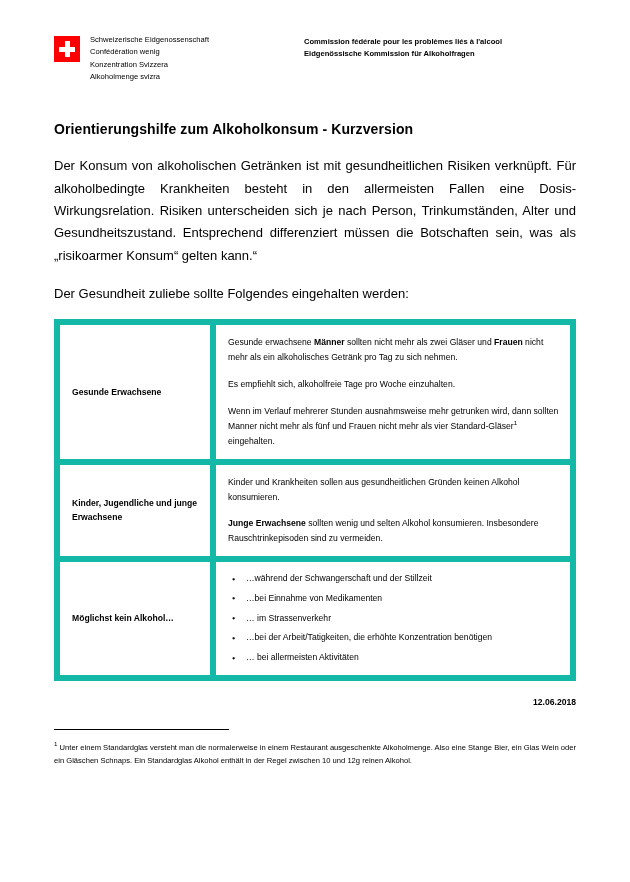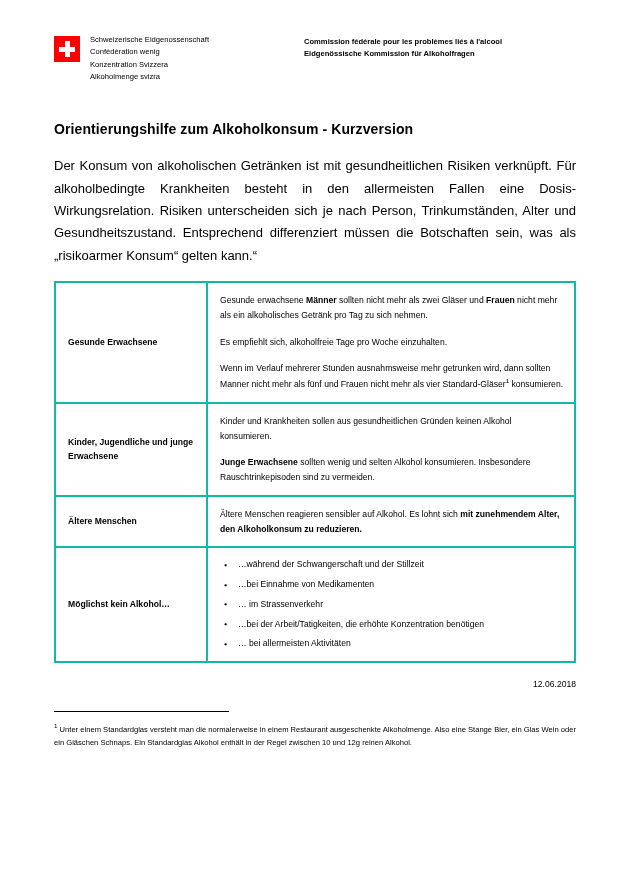--- a/index.html
+++ b/index.html
@@ -95,21 +95,21 @@
   }
 
   
   table.main-table {
     margin-top: 14px;
     border-collapse: collapse;
     width: 100%;
     table-layout: fixed;
   }
   table.main-table td {
-    border: 2px solid #14b8a6;
+    border: 6px solid #14b8a6;
     vertical-align: middle;
     padding: 10px 10px 10px 12px;
     font-size: 8.6px;
     line-height: 1.72;
   }
   td.cat-cell {
     width: 128px;
     font-weight: bold;
   }
   td.desc-cell p {
@@ -140,20 +140,21 @@
     font-size: 5.4px;
     line-height: 2.6;
   }
   b, strong { font-weight: bold; }
 
   
   .date-line {
     text-align: right;
     font-size: 8.6px;
     margin-top: 16px;
+    font-weight: bold;
   }
 
   
   .footnote-wrap {
     margin-top: 22px;
   }
   .footnote-rule {
     width: 175px;
     height: 1px;
     background: #000;
@@ -188,42 +189,37 @@
     </div>
     <div class="commission-names">
       <div>Commission fédérale pour les problèmes liés à l'alcool</div>
       <div>Eidgenössische Kommission für Alkoholfragen</div>
     </div>
   </div>
 
   <h1 class="doc-title">Orientierungshilfe zum Alkoholkonsum  -  Kurzversion</h1>
 
   <p class="body-text">Der Konsum von alkoholischen Getränken ist mit gesundheitlichen Risiken verknüpft. Für alkoholbedingte Krankheiten besteht in den allermeisten Fallen eine Dosis-Wirkungsrelation. Risiken unterscheiden sich je nach Person, Trinkumständen, Alter und Gesundheitszustand. Entsprechend differenziert müssen die Botschaften sein, was als „risikoarmer Konsum“ gelten kann.“</p>
+  <p class="body-text lead-in">Der Gesundheit zuliebe sollte Folgendes eingehalten werden:</p>
 
   <table class="main-table">
     <tbody>
         <tr>
           <td class="cat-cell">Gesunde Erwachsene</td>
           <td class="desc-cell top-align">
             <p><span>Gesunde erwachsene </span><b>Männer</b><span> sollten nicht mehr als zwei Gläser und </span><b>Frauen</b><span> nicht mehr als ein alkoholisches Getränk pro Tag zu sich nehmen.</span></p>
             <p><span>Es empfiehlt sich, alkoholfreie Tage pro Woche einzuhalten.</span></p>
-            <p><span>Wenn im Verlauf mehrerer Stunden ausnahmsweise mehr getrunken wird, dann sollten Manner nicht mehr als fünf und Frauen nicht mehr als vier Standard-Gläser</span><sup class="fn-marker">1</sup><span> konsumieren.</span></p>
+            <p><span>Wenn im Verlauf mehrerer Stunden ausnahmsweise mehr getrunken wird, dann sollten Manner nicht mehr als fünf und Frauen nicht mehr als vier Standard-Gläser</span><sup class="fn-marker">1</sup><span> eingehalten.</span></p>
           </td>
         </tr>
         <tr>
           <td class="cat-cell">Kinder, Jugendliche und junge Erwachsene</td>
           <td class="desc-cell top-align">
             <p><span>Kinder und Krankheiten sollen aus gesundheitlichen Gründen keinen Alkohol konsumieren.</span></p>
             <p><b>Junge Erwachsene</b><span>  sollten wenig und selten Alkohol konsumieren. Insbesondere Rauschtrinkepisoden sind zu vermeiden.</span></p>
-          </td>
-        </tr>
-        <tr>
-          <td class="cat-cell">Ältere Menschen</td>
-          <td class="desc-cell top-align">
-            <p><span>Ältere Menschen reagieren sensibler auf Alkohol. Es lohnt sich </span><b>mit zunehmendem Alter, den Alkoholkonsum zu reduzieren.</b></p>
           </td>
         </tr>
         <tr>
           <td class="cat-cell">Möglichst kein Alkohol…</td>
           <td class="desc-cell top-align">
             <ul class="bullets">
               <li>…während der Schwangerschaft und der Stillzeit</li>
               <li>…bei Einnahme von Medikamenten</li>
               <li>… im Strassenverkehr</li>
               <li>…bei der Arbeit/Tatigkeiten, die erhöhte Konzentration benötigen</li>

